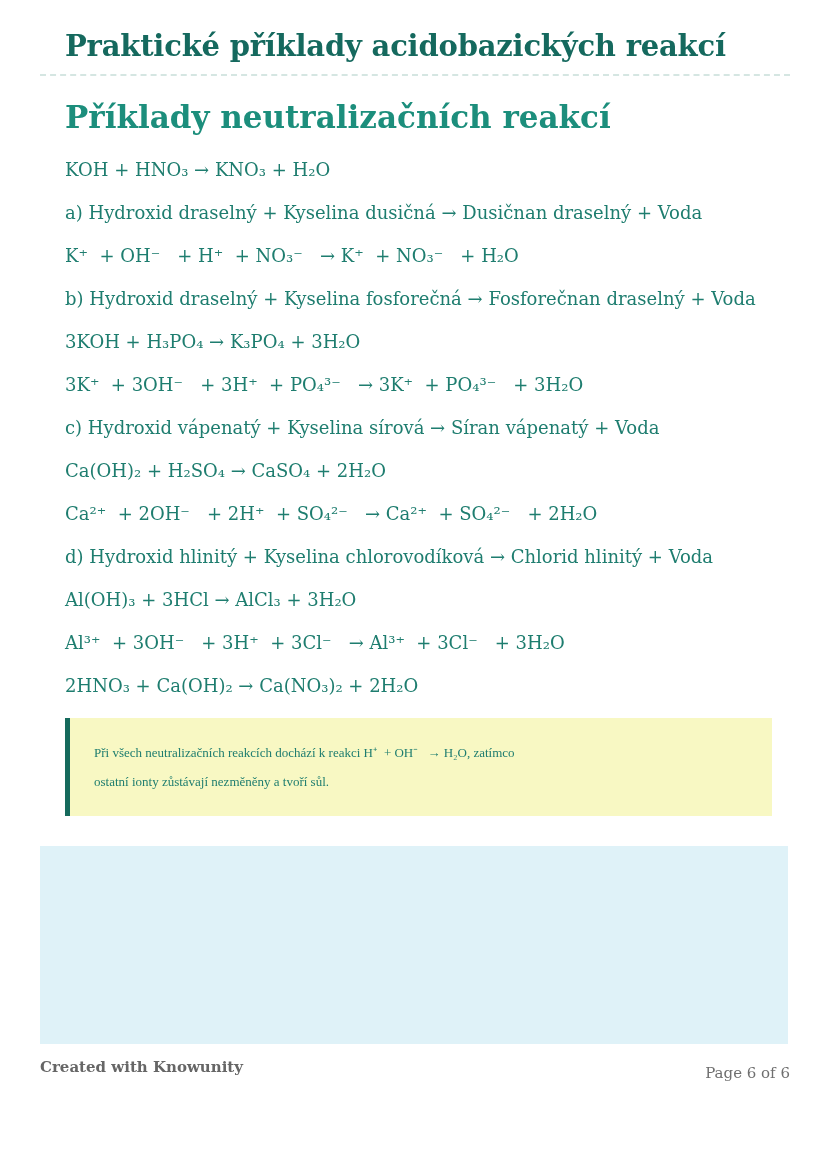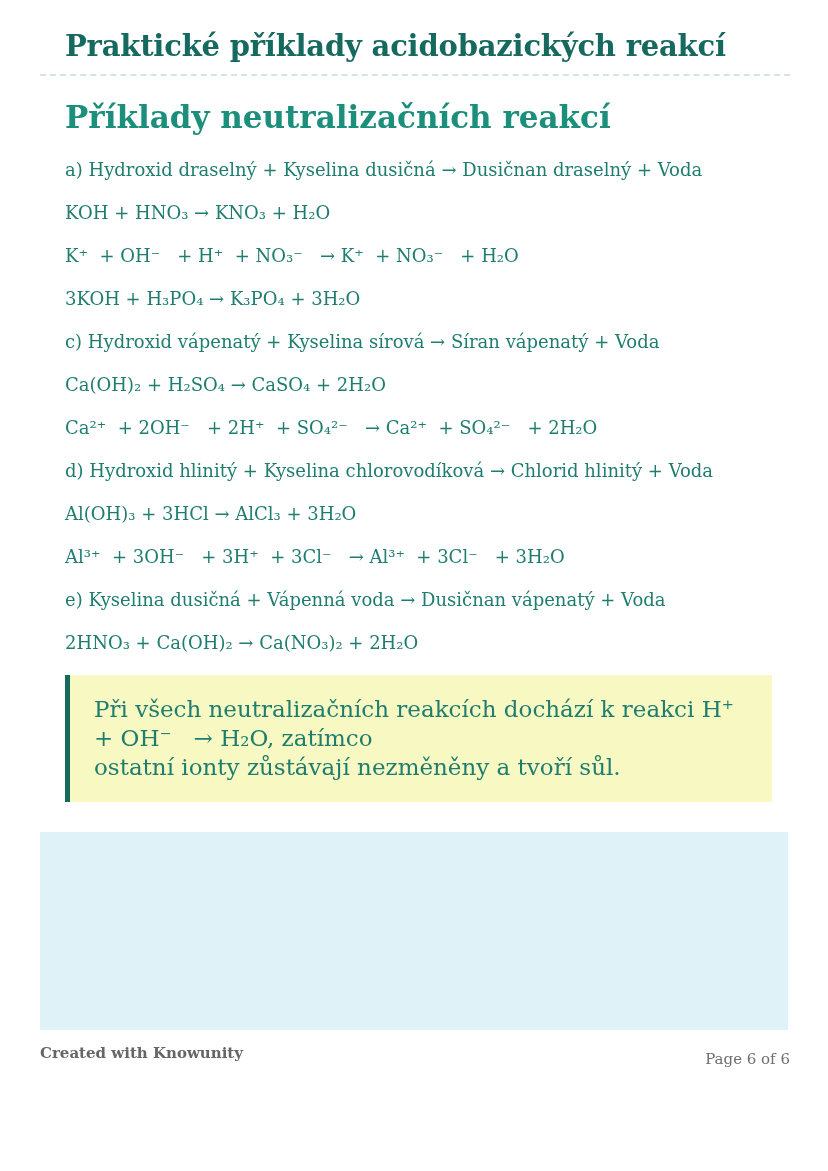--- a/index.html
+++ b/index.html
@@ -43,24 +43,25 @@
     color: #1e7d6f;
     white-space: pre-wrap;
   }
   .note-box {
     margin: 8px 56px 0 65px;
     background: #f8f8c3;
     border-left: 5px solid #156a5c;
     padding: 20px 24px;
   }
   .note-text {
-    font-size: 23px;
+    font-size: 13px;
     line-height: 29px;
     color: #1e7d6f;
     white-space: pre-wrap;
+    font-family: Liberation Serif, serif;
   }
   .image-panel {
     margin: 30px 40px 0 40px;
     height: 198px;
     background: #dff2f8;
   }
   .page-footer {
     display: flex;
     justify-content: space-between;
     align-items: flex-start;
@@ -85,35 +86,36 @@
 <div class="page">
 
   <h1 class="page-title">Praktické příklady acidobazických reakcí</h1>
 
   <div class="title-rule"></div>
 
   <h2 class="section-heading">Příklady neutralizačních reakcí</h2>
 
   <div class="equations">
 
+    <p class="eq-line">KOH + HNO₃ → KNO₃ + H₂O</p>
     <p class="eq-line">a) Hydroxid draselný + Kyselina dusičná → Dusičnan draselný + Voda</p>
-    <p class="eq-line">KOH + HNO₃ → KNO₃ + H₂O</p>
     <p class="eq-line">K⁺  + OH⁻   + H⁺  + NO₃⁻   → K⁺  + NO₃⁻   + H₂O</p>
 
+    <p class="eq-line">b) Hydroxid draselný + Kyselina fosforečná → Fosforečnan draselný + Voda</p>
     <p class="eq-line">3KOH + H₃PO₄ → K₃PO₄ + 3H₂O</p>
+    <p class="eq-line">3K⁺  + 3OH⁻   + 3H⁺  + PO₄³⁻   → 3K⁺  + PO₄³⁻   + 3H₂O</p>
 
     <p class="eq-line">c) Hydroxid vápenatý + Kyselina sírová → Síran vápenatý + Voda</p>
     <p class="eq-line">Ca(OH)₂ + H₂SO₄ → CaSO₄ + 2H₂O</p>
     <p class="eq-line">Ca²⁺  + 2OH⁻   + 2H⁺  + SO₄²⁻   → Ca²⁺  + SO₄²⁻   + 2H₂O</p>
 
     <p class="eq-line">d) Hydroxid hlinitý + Kyselina chlorovodíková → Chlorid hlinitý + Voda</p>
     <p class="eq-line">Al(OH)₃ + 3HCl → AlCl₃ + 3H₂O</p>
     <p class="eq-line">Al³⁺  + 3OH⁻   + 3H⁺  + 3Cl⁻   → Al³⁺  + 3Cl⁻   + 3H₂O</p>
 
-    <p class="eq-line">e) Kyselina dusičná + Vápenná voda → Dusičnan vápenatý + Voda</p>
     <p class="eq-line">2HNO₃ + Ca(OH)₂ → Ca(NO₃)₂ + 2H₂O</p>
 
   </div>
 
   <div class="note-box">
     <p class="note-text">Při všech neutralizačních reakcích dochází k reakci H⁺  + OH⁻   → H₂O, zatímco
 ostatní ionty zůstávají nezměněny a tvoří sůl.</p>
   </div>
 
   <div class="image-panel"></div>

